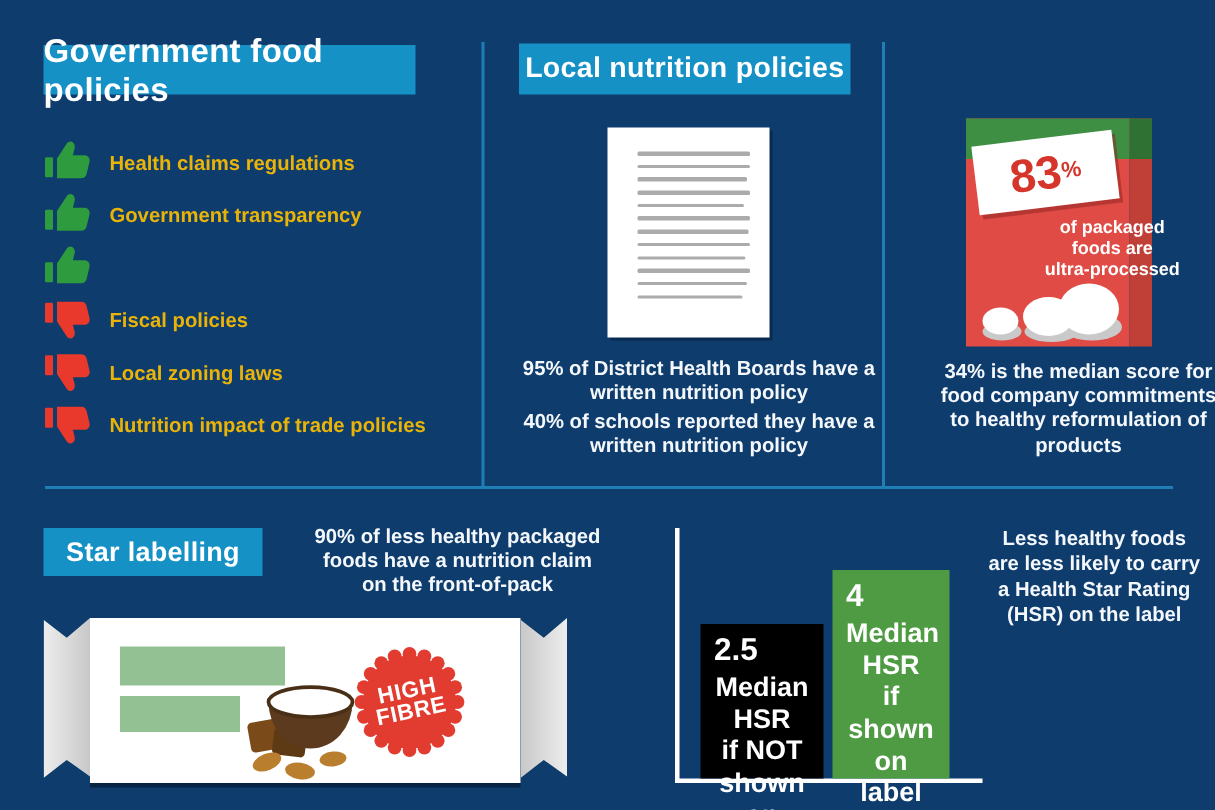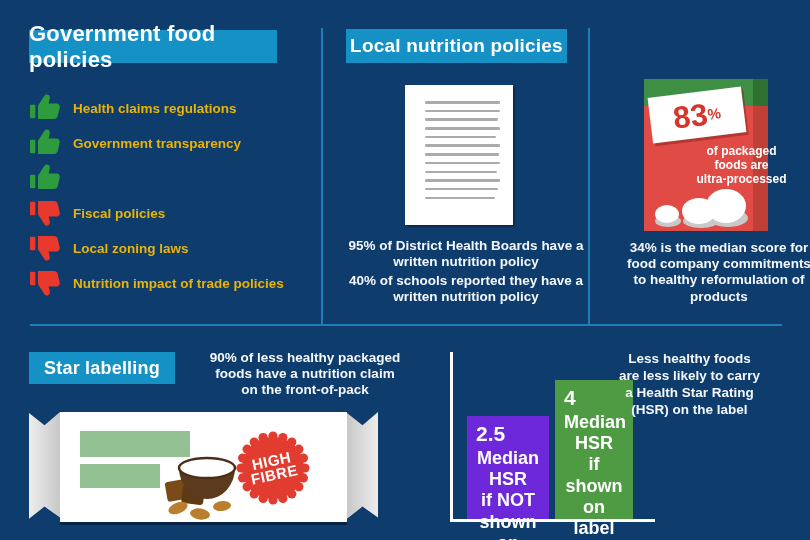--- a/index.html
+++ b/index.html
@@ -257,32 +257,32 @@
           <span>HIGH</span>
           <span>FIBRE</span>
         </div>
       </div>
     </div>
   </div>
 
   <div id="y-axis"></div>
   <div id="x-axis"></div>
 
-  <div id="bar0" class="bar" style="height: 103px; background: #6d28d9;">
+  <div id="bar0" class="bar" style="height: 103px; background: #000000;">
     <div class="bar-value">2.5</div>
     <div class="bar-label preline">Median HSR
 if NOT
 shown
 on label</div>
   </div>
   <div id="bar1" class="bar" style="height: 139px; background: rgb(78, 155, 67);">
     <div class="bar-value">4</div>
     <div class="bar-label preline">Median HSR
 if shown
 on label</div>
   </div>
 
-  <div class="fact preline" style="left:612px; top:351px; width:155px; line-height:1.25;">Less healthy foods
+  <div class="fact preline" style="left:652px; top:351px; width:155px; line-height:1.25;">Less healthy foods
 are less likely to carry
 a Health Star Rating
 (HSR) on the label</div>
 
 </div>
 
 </body></html>

